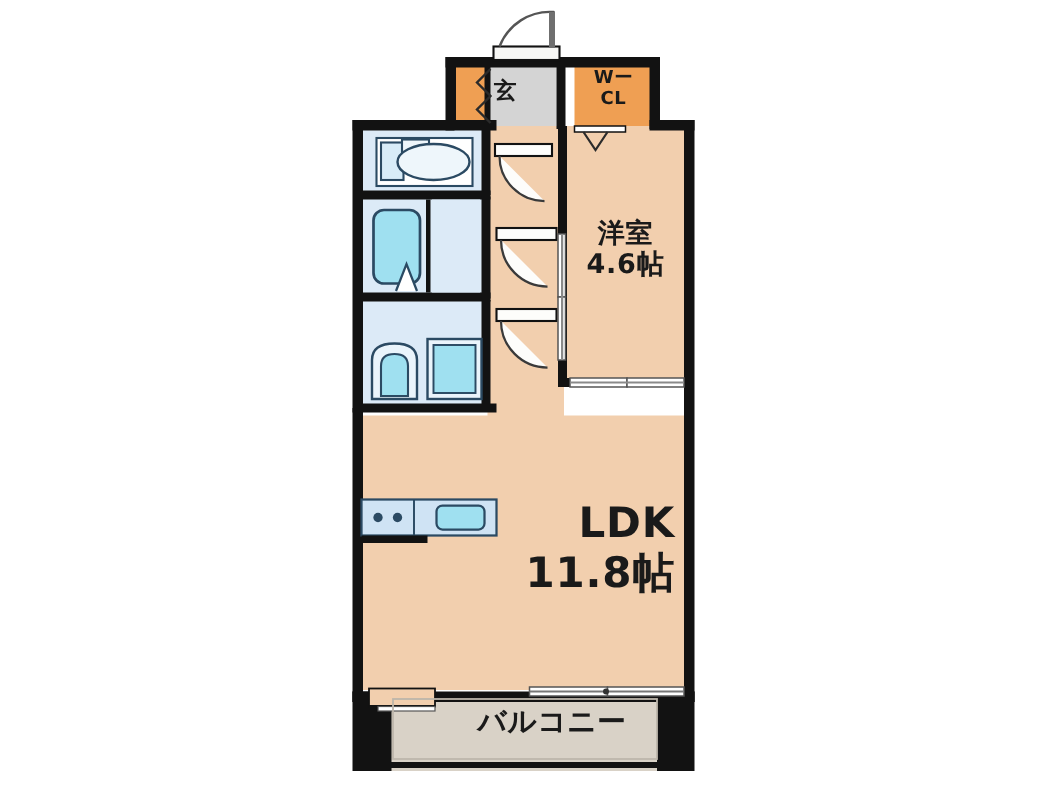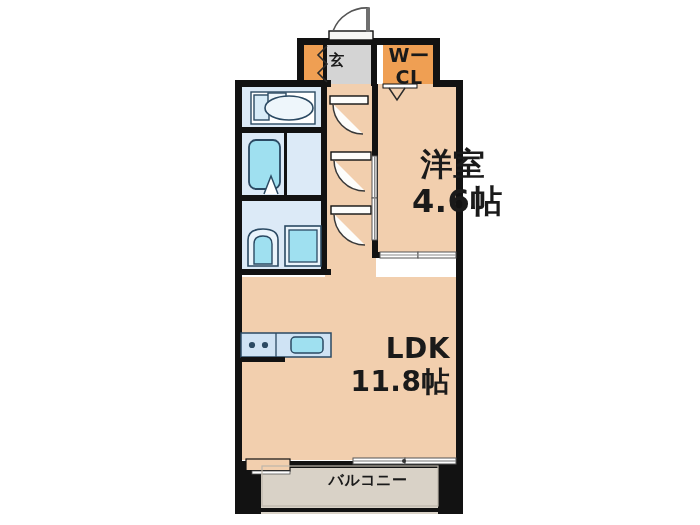--- a/index.html
+++ b/index.html
@@ -183,24 +183,24 @@
   </g>
 
   <g>
     <rect x="262" y="466" width="176" height="40" fill="none" stroke="#bdb6ab" stroke-width="1.2"></rect>
   </g>
 
 </svg>
 
 <div class="lbl" style="left:303px;top:53px;width:68px;font-size:15px;">玄</div>
 
-<div class="lbl" style="left:381px;top:44px;width:56px;font-size:19px;line-height:1.18;">Wー
+<div class="lbl" style="left:381px;top:44px;width:56px;font-size:12px;line-height:1.18;">Wー
 CL</div>
 
-<div class="lbl" style="left:376px;top:146px;width:82px;font-size:32px;line-height:1.15;padding-left:36px;">洋室
+<div class="lbl" style="left:376px;top:146px;width:82px;font-size:18px;line-height:1.15;">洋室
 4.6帖</div>
 
 <div class="lbl" style="left:300px;top:332px;width:150px;font-size:28px;line-height:1.18;text-align:right;">LDK
 11.8帖</div>
 
-<div class="lbl" style="left:262px;top:473px;width:212px;font-size:15px;font-weight:700;">バルコニー</div>
+<div class="lbl" style="left:262px;top:473px;width:212px;font-size:19px;font-weight:700;font-family:Liberation Mono, monospace;">バルコニー</div>
 
 </div>
 
 </body></html>

